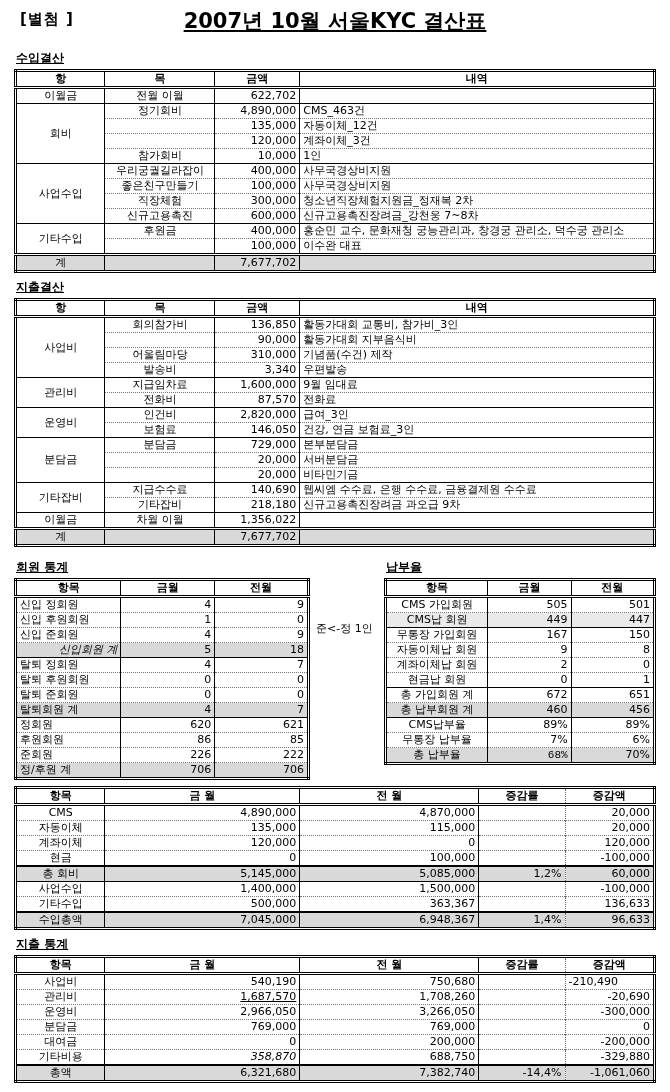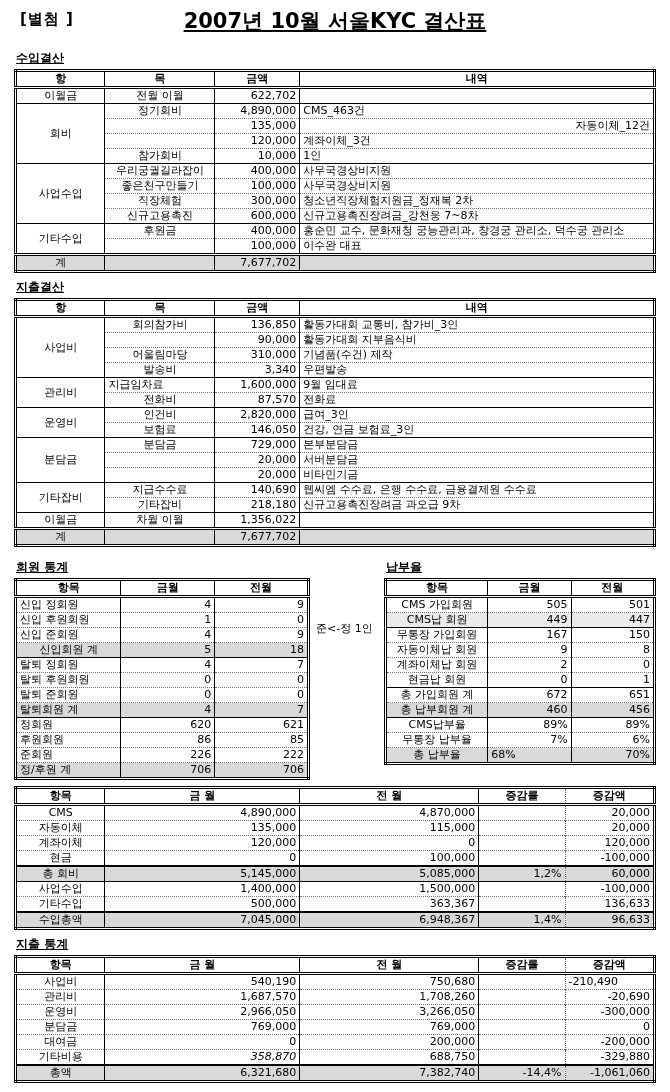--- a/index.html
+++ b/index.html
@@ -69,21 +69,21 @@
         </tr>
         <tr class="bs">
           <td rowspan="4" style="text-align: center;">회비</td>
           <td class="vs" style="text-align: center;">정기회비</td>
           <td class="vs" style="text-align: right;">4,890,000</td>
           <td class="vs" style="text-align: left;">CMS_463건</td>
         </tr>
         <tr class="bd">
           <td class="vs" style="text-align: center;"></td>
           <td class="vs" style="text-align: right;">135,000</td>
-          <td class="vs" style="text-align: right;">자동이체_12건</td>
+          <td class="vs" style="text-align: left;">자동이체_12건</td>
         </tr>
         <tr class="bd">
           <td class="vs" style="text-align: center;"></td>
           <td class="vs" style="text-align: right;">120,000</td>
           <td class="vs" style="text-align: left;">계좌이체_3건</td>
         </tr>
         <tr class="bd">
           <td class="vs" style="text-align: center;">참가회비</td>
           <td class="vs" style="text-align: right;">10,000</td>
           <td class="vs" style="text-align: left;">1인</td>
@@ -164,21 +164,21 @@
           <td class="vs" style="text-align: right;">310,000</td>
           <td class="vs" style="text-align: left;">기념품(수건) 제작</td>
         </tr>
         <tr class="bd">
           <td class="vs" style="text-align: center;">발송비</td>
           <td class="vs" style="text-align: right;">3,340</td>
           <td class="vs" style="text-align: left;">우편발송</td>
         </tr>
         <tr class="bs">
           <td rowspan="2" style="text-align: center;">관리비</td>
-          <td class="vs" style="">지급임차료</td>
+          <td class="vs" style="text-align: center;">지급임차료</td>
           <td class="vs" style="text-align: right;">1,600,000</td>
           <td class="vs" style="text-align: left;">9월 임대료</td>
         </tr>
         <tr class="bd">
           <td class="vs" style="text-align: center;">전화비</td>
           <td class="vs" style="text-align: right;">87,570</td>
           <td class="vs" style="text-align: left;">전화료</td>
         </tr>
         <tr class="bs">
           <td rowspan="2" style="text-align: center;">운영비</td>
@@ -260,21 +260,21 @@
             <td style="text-align: left;">신입 후원회원</td>
             <td class="vs" style="text-align: right;">1</td>
             <td class="vs" style="text-align: right;">0</td>
           </tr>
           <tr class="bd">
             <td style="text-align: left;">신입 준회원</td>
             <td class="vs" style="text-align: right;">4</td>
             <td class="vs" style="text-align: right;">9</td>
           </tr>
           <tr class="bd shaded">
-            <td style="text-align: center;">신입회원 계</td>
+            <td style="text-align: right; font-style: italic;">신입회원 계</td>
             <td class="vs" style="text-align: right;">5</td>
             <td class="vs" style="text-align: right;">18</td>
           </tr>
           <tr class="bs">
             <td style="text-align: left;">탈퇴 정회원</td>
             <td class="vs" style="text-align: right;">4</td>
             <td class="vs" style="text-align: right;">7</td>
           </tr>
           <tr class="bd">
             <td style="text-align: left;">탈퇴 후원회원</td>
@@ -376,21 +376,21 @@
             <td class="vs" style="text-align: right;">89%</td>
             <td class="vs" style="text-align: right;">89%</td>
           </tr>
           <tr class="bd">
             <td style="text-align: center;">무통장 납부율</td>
             <td class="vs" style="text-align: right;">7%</td>
             <td class="vs" style="text-align: right;">6%</td>
           </tr>
           <tr class="bd shaded">
             <td style="text-align: center;">총 납부율</td>
-            <td class="vs" style="text-align: left;">68%</td>
+            <td class="vs" style="text-align: right; font-family: Liberation Mono, monospace;">68%</td>
             <td class="vs" style="text-align: right;">70%</td>
           </tr>
         </tbody>
       </table>
   </div>
 </div>
 
 <div class="section gap-lg">
   <table>
       <colgroup>
@@ -492,21 +492,21 @@
       <tbody>
         <tr class="bs first">
           <td style="text-align: center;">사업비</td>
           <td class="vs" style="text-align: right;">540,190</td>
           <td class="vs" style="text-align: right;">750,680</td>
           <td class="vs" style="text-align: right;"></td>
           <td class="vd" style="">-210,490</td>
         </tr>
         <tr class="bd">
           <td style="text-align: center;">관리비</td>
-          <td class="vs" style="text-align: right;">1,687,570</td>
+          <td class="vs" style="text-align: right; text-decoration: underline;">1,687,570</td>
           <td class="vs" style="text-align: right;">1,708,260</td>
           <td class="vs" style="text-align: right;"></td>
           <td class="vd" style="text-align: right;">-20,690</td>
         </tr>
         <tr class="bd">
           <td style="text-align: center;">운영비</td>
           <td class="vs" style="text-align: right;">2,966,050</td>
           <td class="vs" style="text-align: right;">3,266,050</td>
           <td class="vs" style="text-align: right;"></td>
           <td class="vd" style="text-align: right;">-300,000</td>

